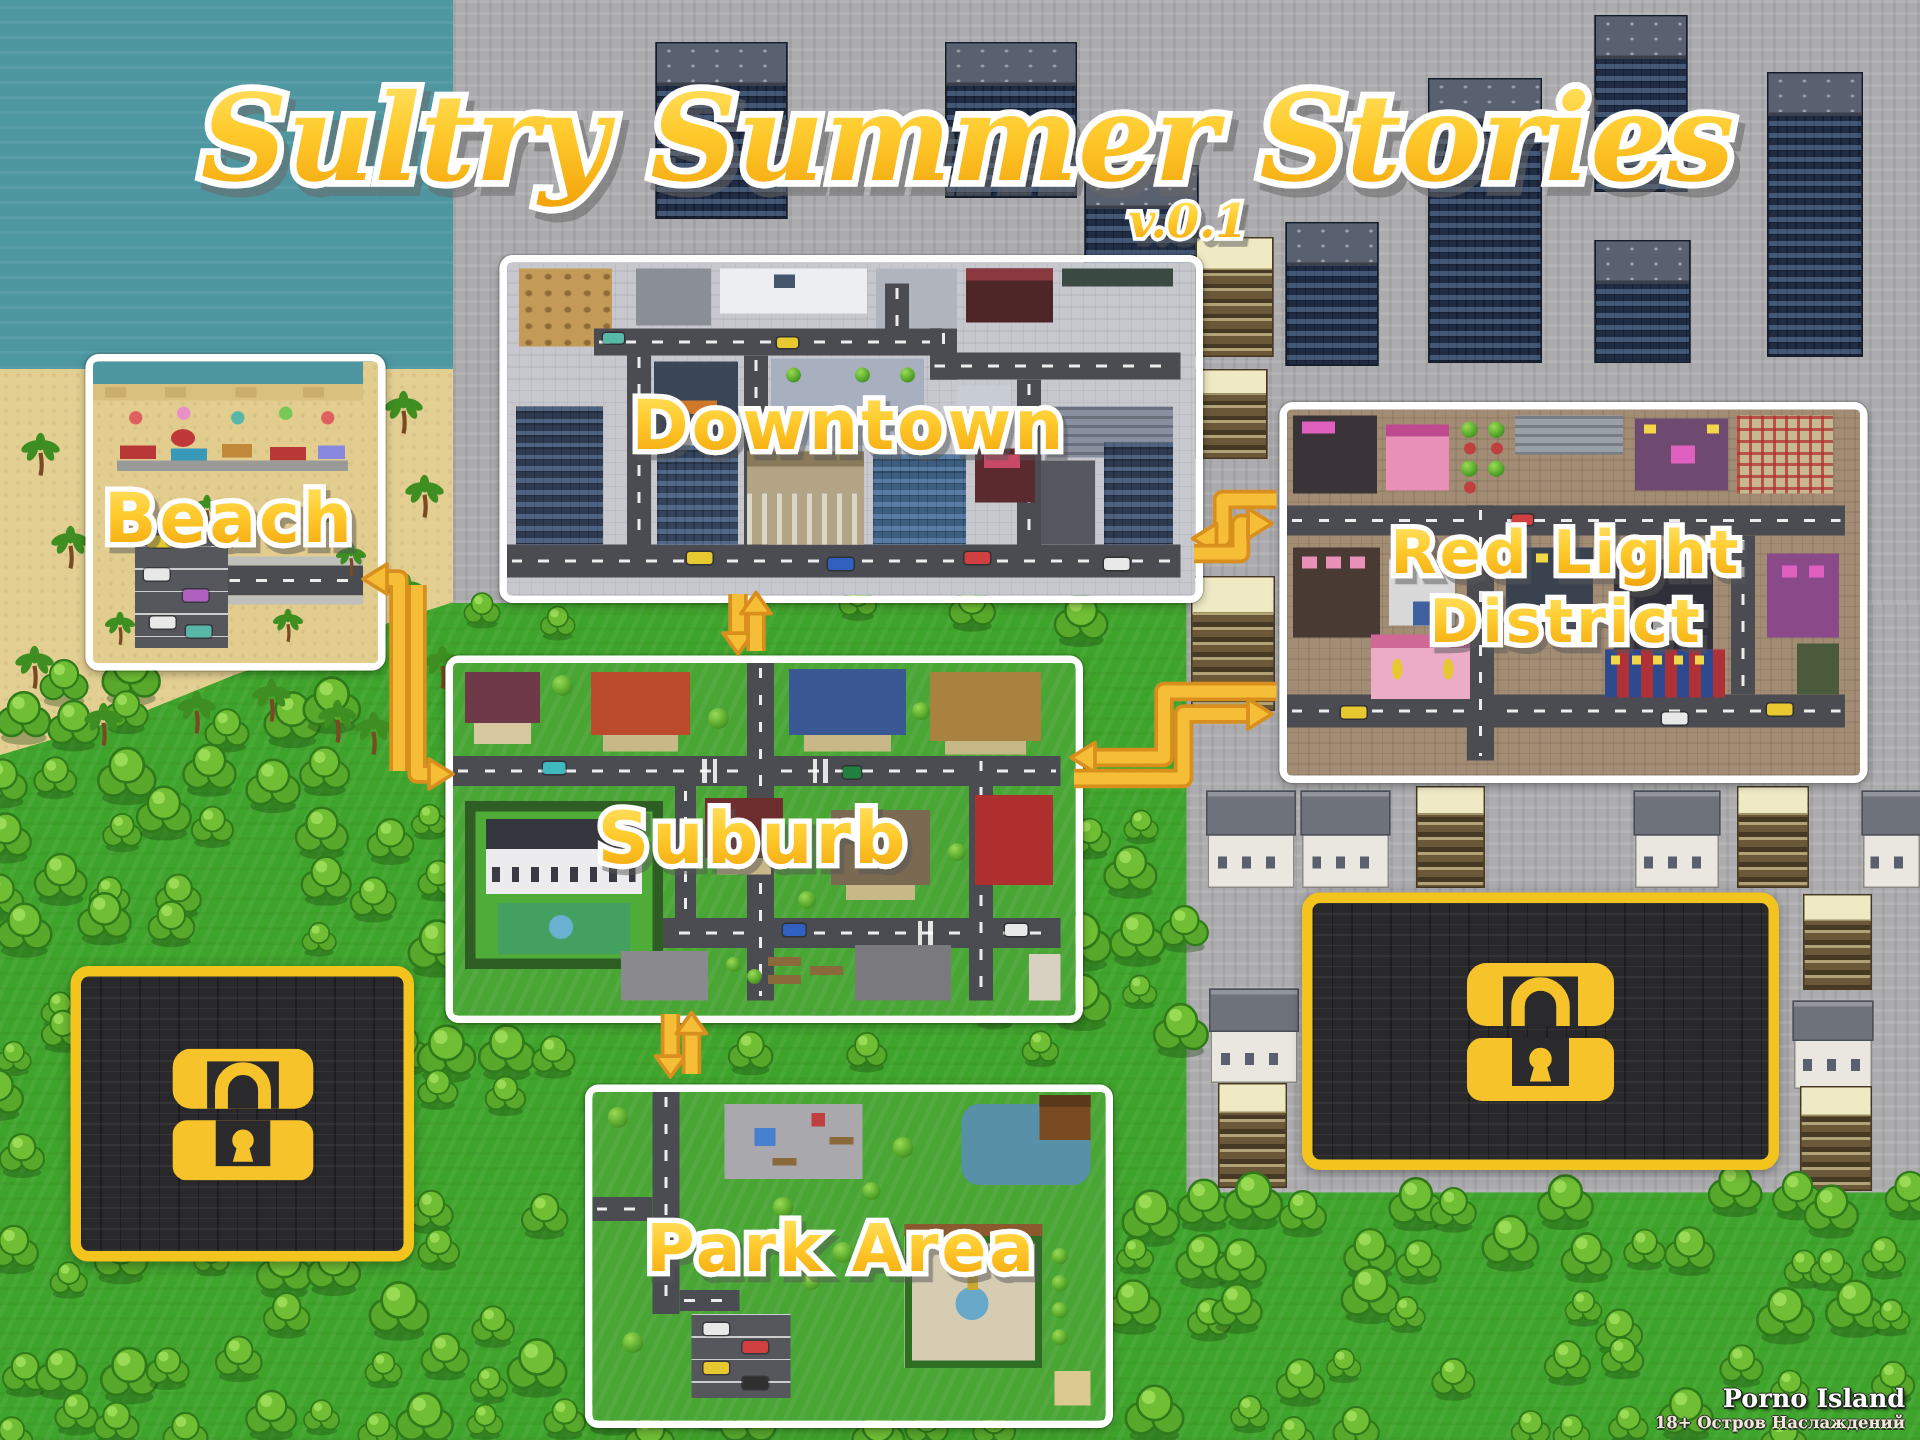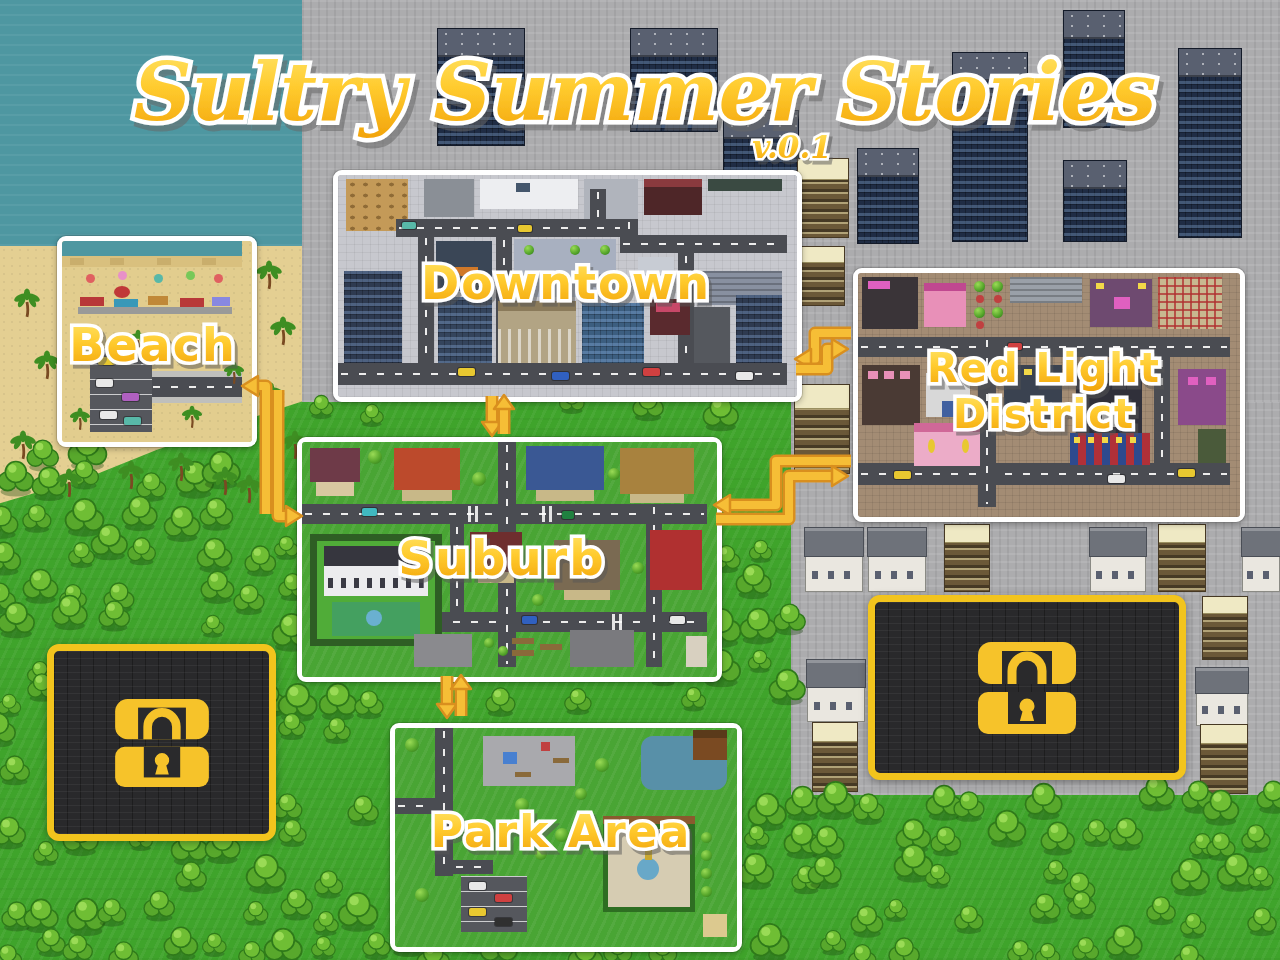--- a/index.html
+++ b/index.html
@@ -994,13 +994,17 @@
     <text class="ver-text" x="792" y="158" font-size="31" text-anchor="middle">v.0.1</text>
 
     <text class="lbl" x="153" y="361" font-size="46" text-anchor="middle">Beach</text>
     <text class="lbl" x="566" y="299" font-size="46" text-anchor="middle">Downtown</text>
     <text class="lbl" x="1044" y="382" font-size="40" text-anchor="middle">Red Light</text>
     <text class="lbl" x="1044" y="428" font-size="40" text-anchor="middle">District</text>
     <text class="lbl" x="502" y="575" font-size="48" text-anchor="middle">Suburb</text>
     <text class="lbl" x="561" y="847" font-size="44" text-anchor="middle">Park Area</text>
   </svg>
 
+  <div id="watermark">
+    <div id="wm1">Porno Island</div>
+    <div id="wm2">18+ Остров Наслаждений</div>
+  </div>
 </div>
 
 </body></html>

